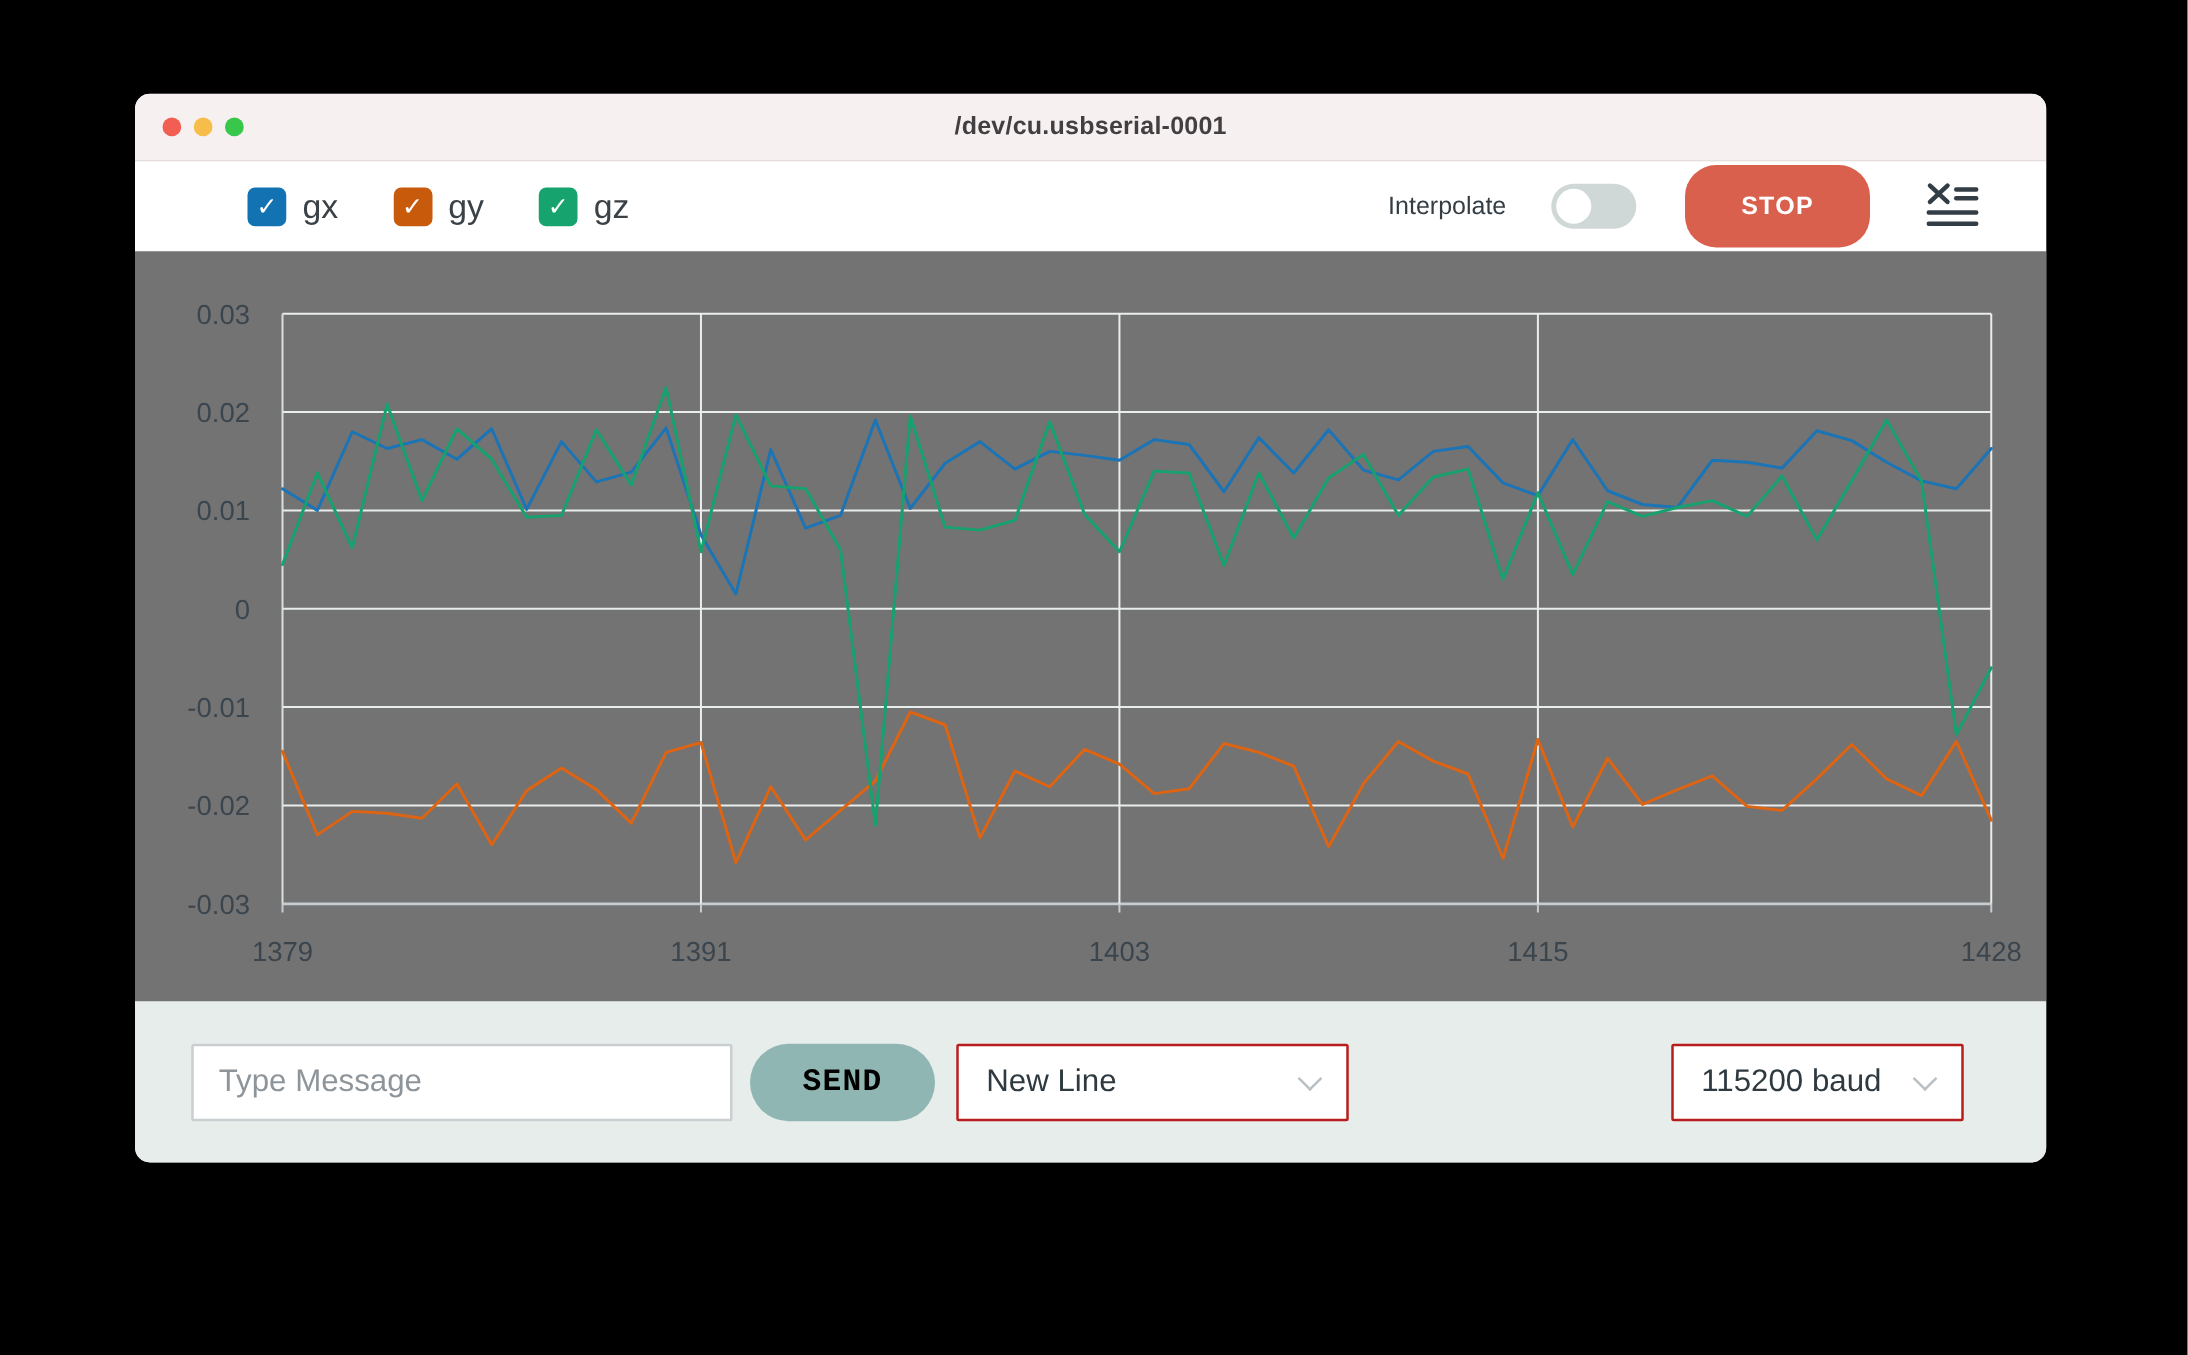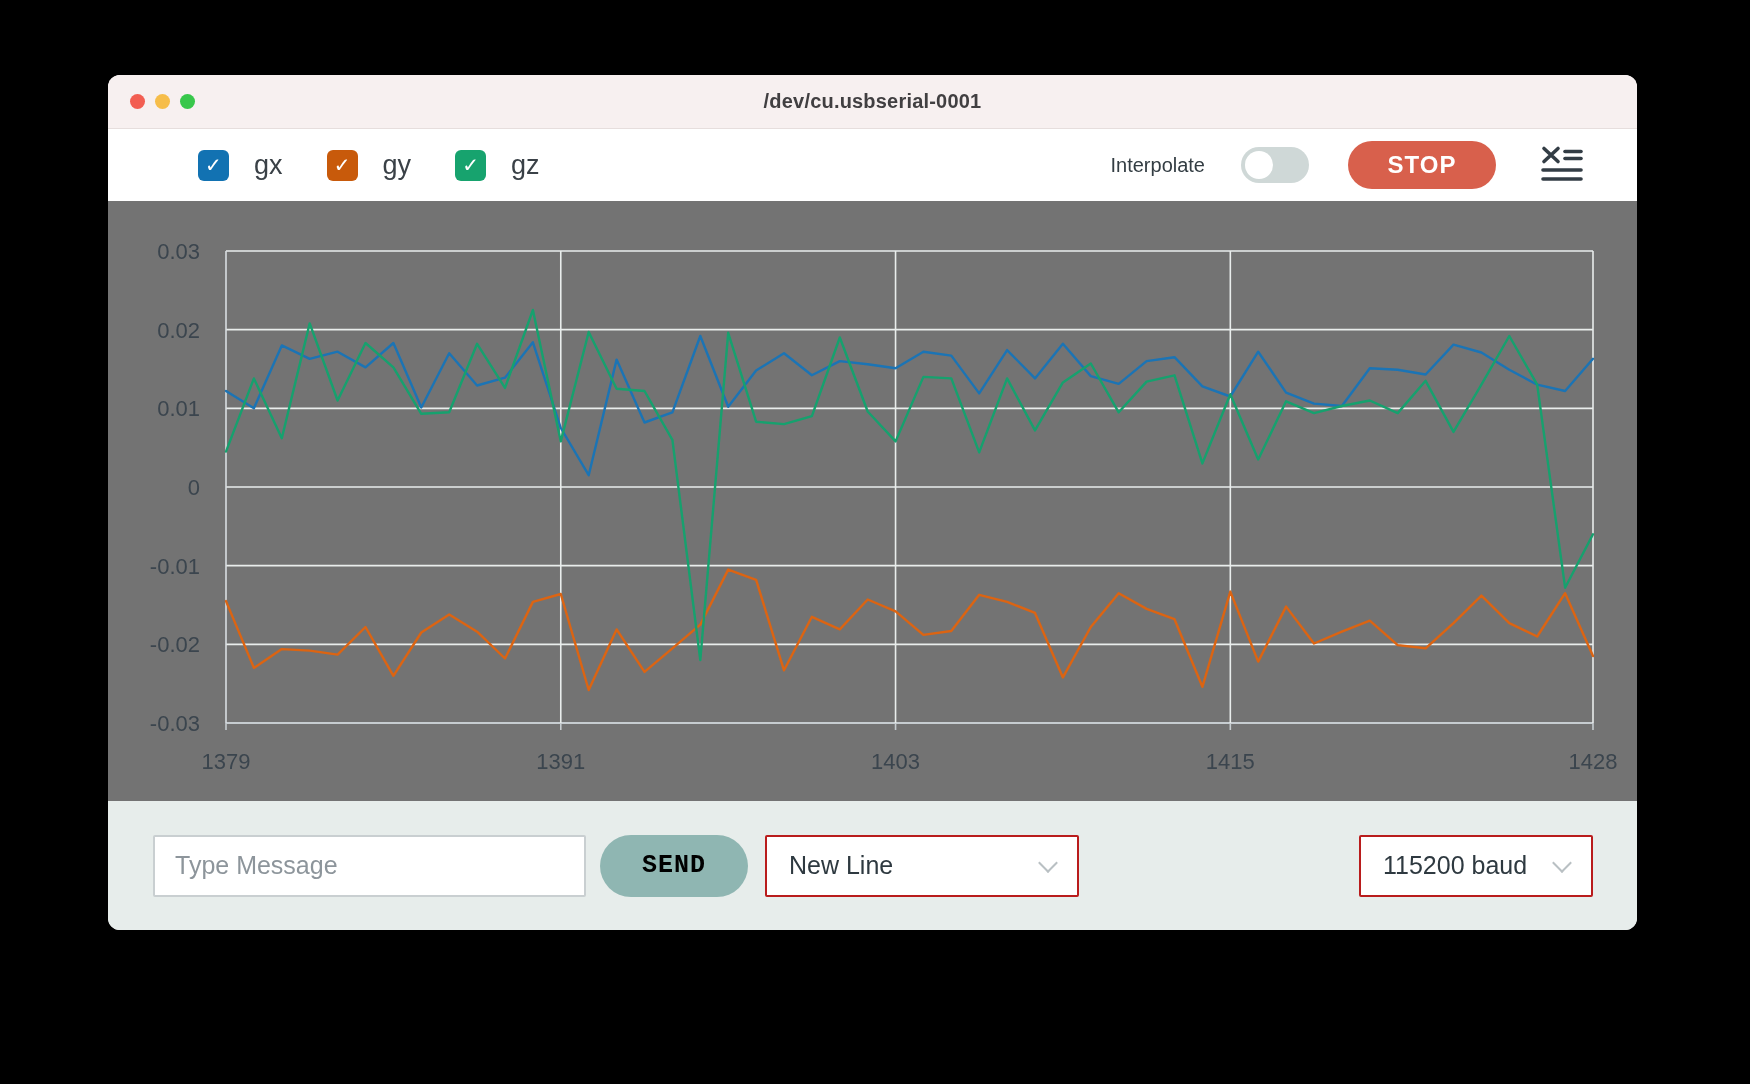--- a/index.html
+++ b/index.html
@@ -14,34 +14,34 @@
   .lights{position:absolute;left:22px;display:flex;gap:10px}
   .light{width:15px;height:15px;border-radius:50%}
   .light.red{background:#f25e52}.light.yellow{background:#f6bd4a}.light.green{background:#38c74b}
   .title{flex:1;text-align:center;font-size:20px;font-weight:700;color:#413f41;letter-spacing:.2px}
   
   .toolbar{flex:none;height:72px;background:#fff;display:flex;align-items:center;
            padding:0 54px 0 90px}
   .cb{display:flex;align-items:center;margin-right:44px;cursor:pointer}
   .cb-box{width:31px;height:31px;border-radius:6px;display:flex;align-items:center;
           justify-content:center;color:#fff;font-size:20px;font-weight:700;background:#888}
-  .cb-label{margin-left:25px;font-size:27px;color:#3a4147}
+  .cb-label{margin-left:13px;font-size:27px;color:#3a4147}
   .toolbar-right{margin-left:auto;display:flex;align-items:center}
   .interp{font-size:20px;color:#333d43}
   .switch{width:68px;height:36px;border-radius:18px;background:#cfd8d7;margin-left:36px;
           position:relative;cursor:pointer}
   .knob{position:absolute;left:4px;top:4px;width:28px;height:28px;border-radius:50%;background:#fff}
-  .stop{margin-left:39px;width:148px;height:48px;border:none;border-radius:25px;background:#d8604c;
-        color:#fff;font-size:24px;font-weight:700;letter-spacing:1px;font-family:inherit;cursor:pointer}
+  .stop{margin-left:39px;width:148px;height:66px;border:none;border-radius:25px;background:#d8604c;
+        color:#fff;font-size:20px;font-weight:700;letter-spacing:1px;font-family:inherit;cursor:pointer}
   .clear{margin-left:45px;width:42px;height:40px;cursor:pointer;display:block}
   
   .chart{flex:none;height:600px;position:relative;background:#737373}
   .chart svg{display:block}
   
-  .msgbar{flex:1;background:#e7edeb;display:flex;align-items:center;padding:0 44px 0 45px}
+  .msgbar{flex:1;background:#e7edeb;display:flex;align-items:center;padding:0 66px 0 45px}
   .msg-input{width:433px;height:62px;box-sizing:border-box;border:2px solid #c9cfd1;border-radius:2px;
              padding:0 20px;font-size:25px;font-family:inherit;color:#333b41;background:#fff;outline:none}
   .msg-input::placeholder{color:#8d959b}
   .send{width:148px;height:62px;margin-left:14px;border:none;border-radius:31px;background:#8fb6b2;
         color:#000000;font-weight:700;font-size:25px;letter-spacing:1px;font-family:Liberation Mono, monospace;cursor:pointer}
   .select{height:62px;box-sizing:border-box;background:#fff;border:2px solid #b91c1c;border-radius:2px;
           display:flex;align-items:center;justify-content:space-between;padding:0 22px;
           font-size:25px;color:#2e3940;cursor:pointer}
   .sel-line{width:314px;margin-left:17px}
   .sel-baud{width:234px;margin-left:auto}

